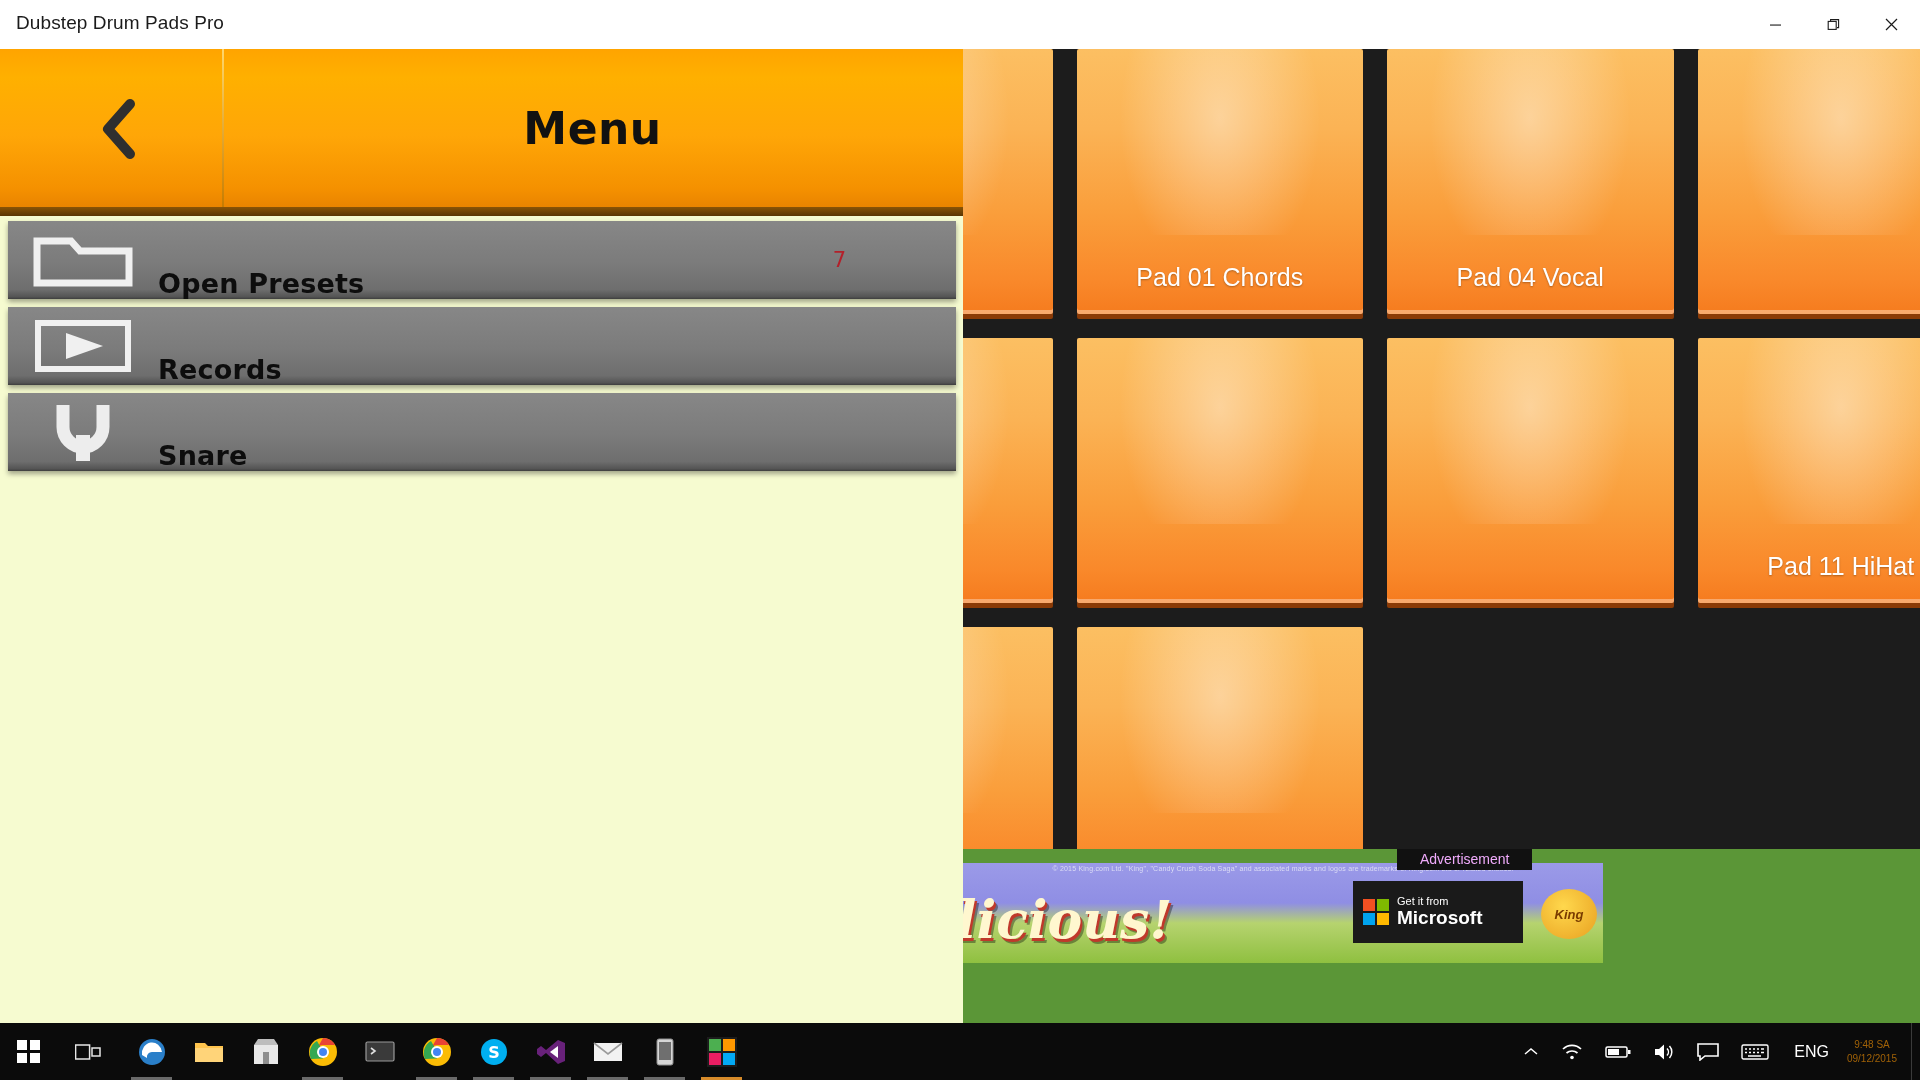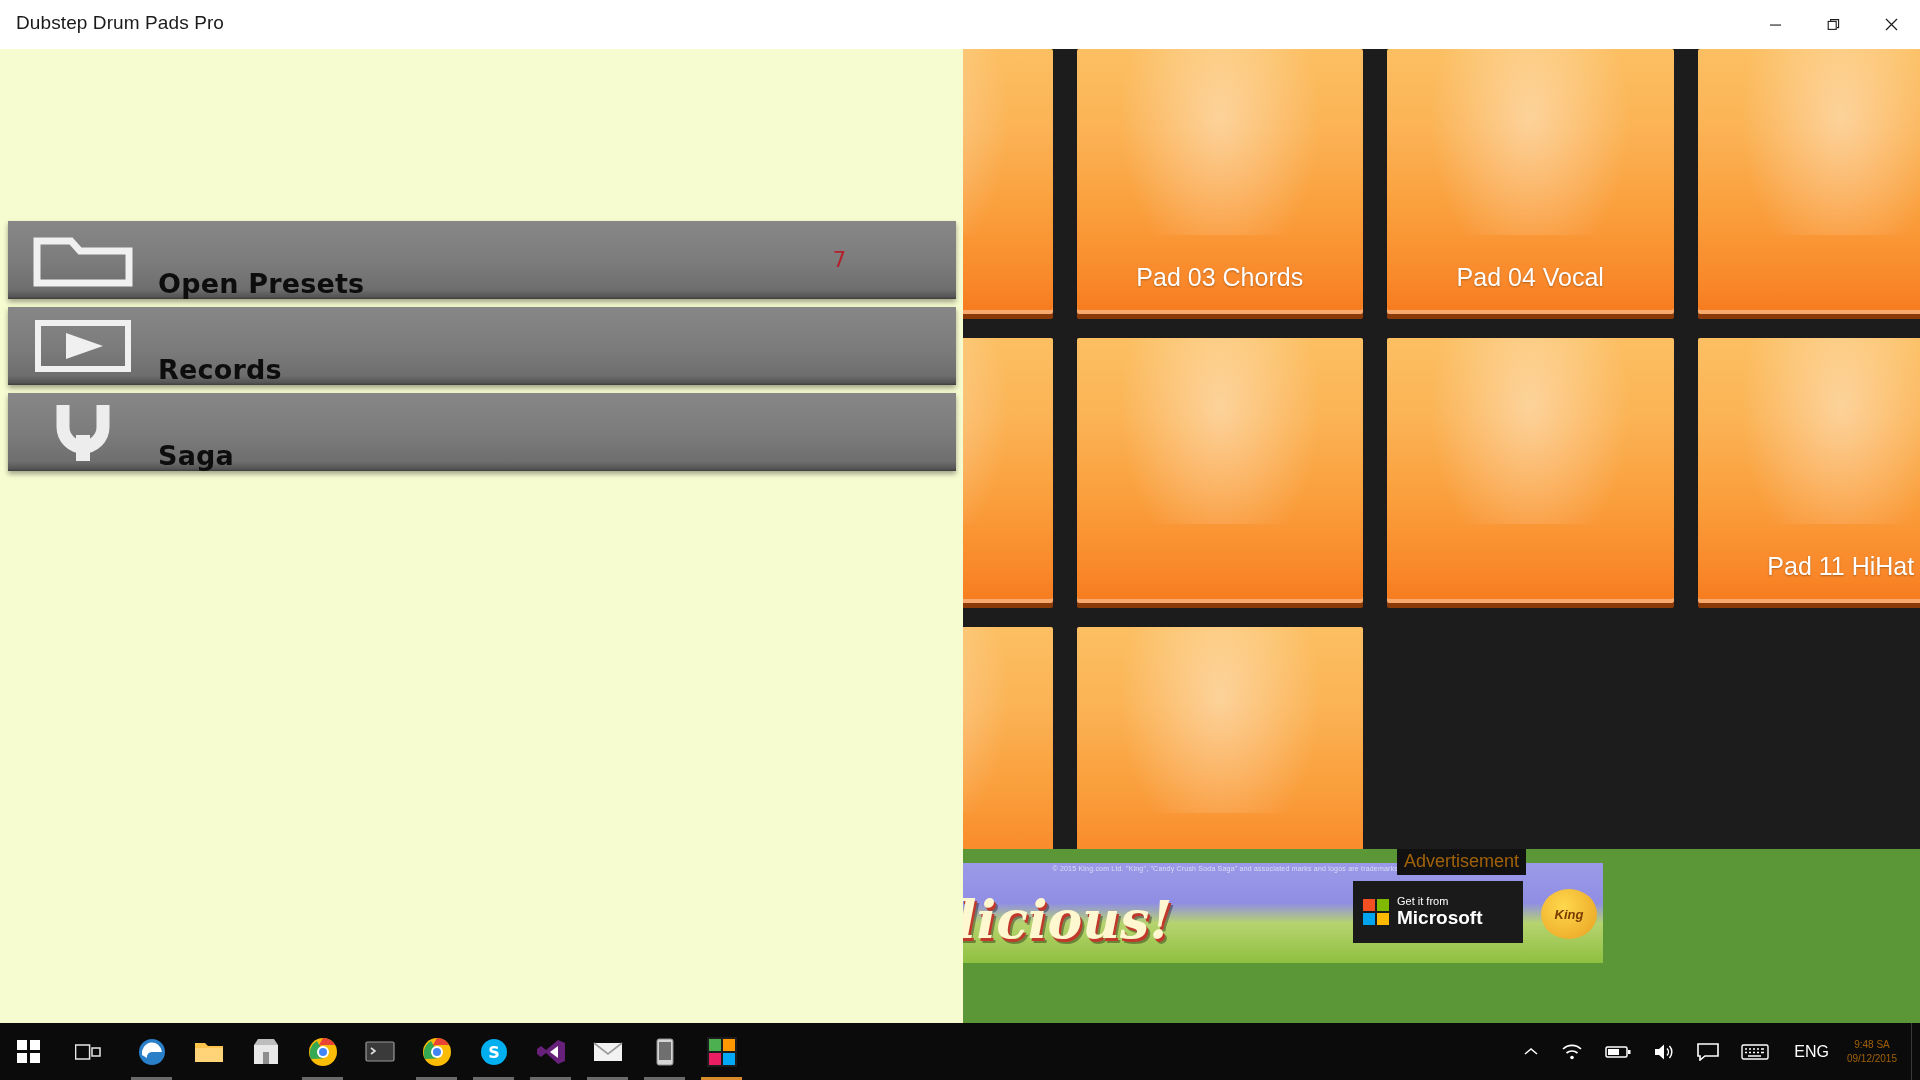--- a/index.html
+++ b/index.html
@@ -84,22 +84,22 @@
   #ms-logo i { display:block; }
   #ms-logo i:nth-child(1){background:#f25022;} #ms-logo i:nth-child(2){background:#7fba00;}
   #ms-logo i:nth-child(3){background:#00a4ef;} #ms-logo i:nth-child(4){background:#ffb900;}
   #ad-store-text { color:#fff; line-height:1.05; }
   #ad-store-small { font-size:11px; display:block; }
   #ad-store-big { font-size:19px; font-weight:bold; display:block; }
   #ad-king { position:absolute; right:6px; top:26px; width:56px; height:50px;
     border-radius:50%; background:radial-gradient(circle at 40% 35%,#ffd84d,#e8a020);
     display:flex; align-items:center; justify-content:center; font-size:13px;
     font-weight:bold; color:#7a3c00; font-style:italic; }
-  #ad-label { position:absolute; left:434px; top:-1px; background:#111; color:#a16207;
-    font-size:18px; padding:3px 7px; }
+  #ad-label { position:absolute; left:434px; top:-1px; background:#111; color:#f0abfc;
+    font-size:14px; padding:3px 23px; }
 
   
   #taskbar { position:absolute; left:0; top:1023px; width:1920px; height:57px;
     background:#0b0b0b; display:flex; align-items:center; }
   #start-button { width:57px; height:57px; display:flex; align-items:center;
     justify-content:center; cursor:pointer; }
   #win-logo { width:23px; height:23px; display:grid; grid-template-columns:1fr 1fr;
     grid-template-rows:1fr 1fr; gap:2.5px; }
   #win-logo i { background:#fff; display:block; }
   #search-box { width:458px; height:48px; background:#fff; display:flex;
@@ -146,20 +146,29 @@
     </div>
     <div class="wbtn" id="btn-close">
       <svg width="13" height="13" viewBox="0 0 13 13">
         <path d="M1 1 L12 12 M12 1 L1 12" stroke="#1b1b1b" stroke-width="1.2" fill="none"></path>
       </svg>
     </div>
   </div>
 
   <div id="menu-panel">
 
+    <div id="menu-header">
+      <div id="header-divider"></div>
+      <div id="back-button">
+        <svg width="52" height="62" viewBox="0 0 52 62">
+          <path d="M36 6 L14 31 L36 56" fill="none" stroke="#2f2f2f" stroke-width="10" stroke-linecap="round" stroke-linejoin="round"></path>
+        </svg>
+      </div>
+      <div id="menu-title">Menu</div>
+    </div>
 
     <div id="menu-list">
 
       <div class="menu-row">
         <div class="menu-icon">
           <svg width="100" height="54" viewBox="0 0 100 54">
             <path d="M4 8 h34 l9 10 h49 v32 H4 Z" fill="none" stroke="#f0f0f0" stroke-width="7"></path>
           </svg>
         </div>
         <span class="menu-label">Open Presets</span>
@@ -176,33 +185,33 @@
         <span class="menu-label">Records</span>
       </div>
 
       <div class="menu-row">
         <div class="menu-icon">
           <svg width="72" height="62" viewBox="0 0 72 62">
             <path d="M16 4 v22 a20 20 0 0 0 40 0 V4" fill="none" stroke="#ededed" stroke-width="13"></path>
             <rect x="29" y="34" width="14" height="26" fill="#ededed"></rect>
           </svg>
         </div>
-        <span class="menu-label">Saga</span>
+        <span class="menu-label">Snare</span>
       </div>
 
     </div>
   </div>
 
   <div id="pads-area">
     <div id="pads-grid">
       <div class="pad">
           <span class="pad-label"></span>
         </div>
       <div class="pad">
-          <span class="pad-label">Pad 03 Chords</span>
+          <span class="pad-label">Pad 01 Chords</span>
         </div>
       <div class="pad">
           <span class="pad-label">Pad 04 Vocal</span>
         </div>
       <div class="pad">
           <span class="pad-label"></span>
         </div>
       <div class="pad">
           <span class="pad-label"></span>
         </div>

